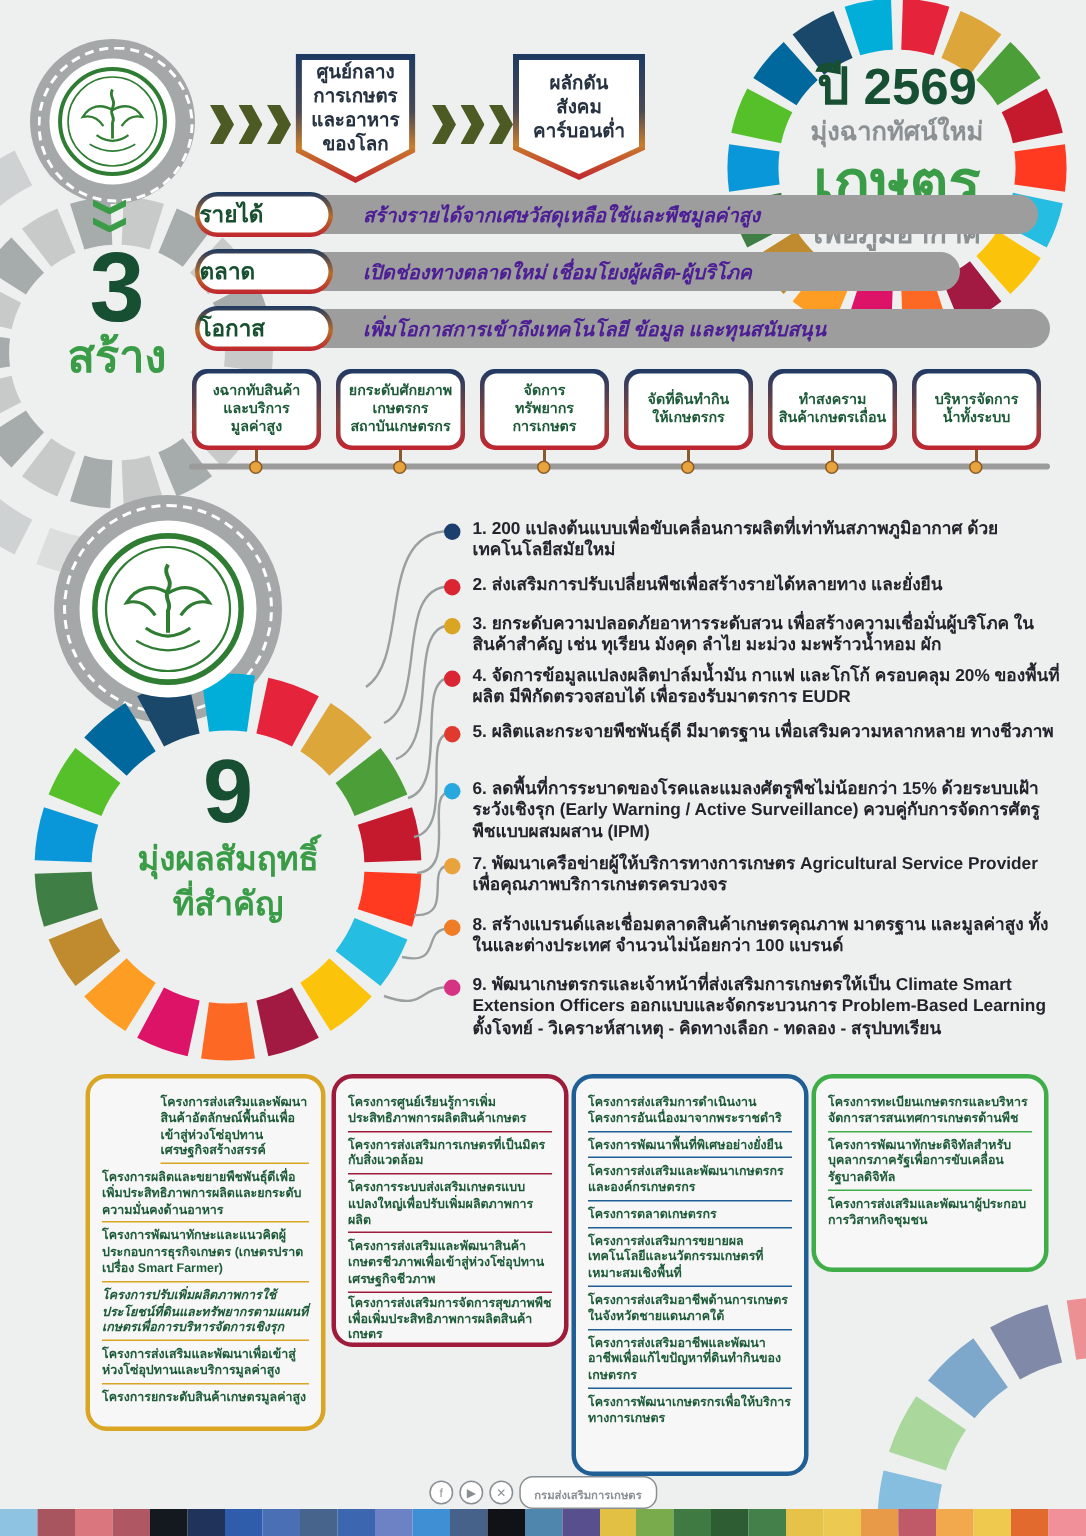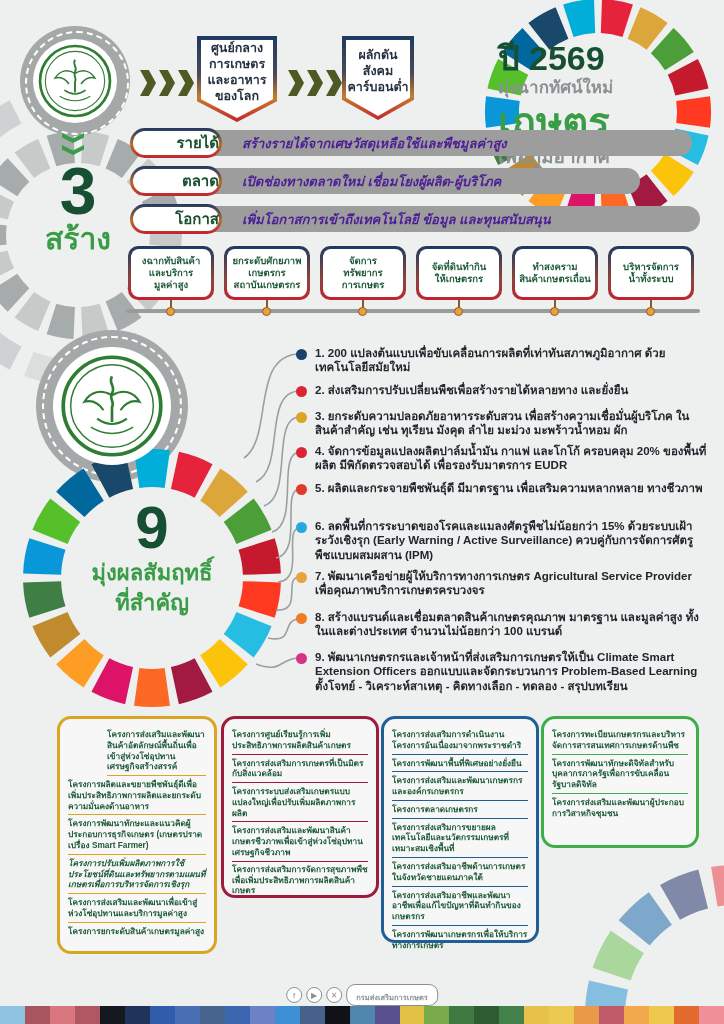--- a/index.html
+++ b/index.html
@@ -25,37 +25,37 @@
   
   .shield{clip-path:polygon(0 0,100% 0,100% 76%,50% 100%,0 76%);
           background:linear-gradient(180deg,#1d3a63 0%,#4c4a55 45%,#c87d2c 72%,#c1242f 100%);}
   .shield .inner{position:absolute;left:4px;top:4px;right:4px;bottom:4px;background:#fff;
           clip-path:polygon(0 0,100% 0,100% 76%,50% 100%,0 76%);
           display:flex;flex-direction:column;align-items:center;justify-content:center;
           padding-bottom:14px;box-sizing:border-box;}
   .shield .inner span{font-size:12.5px;font-weight:bold;color:#263241;line-height:1.3;}
 
   
-  .wheel-txt{}
+  .wheel-txt{text-align:center;}
   .t-year{font-size:34px;font-weight:bold;color:#174f33;line-height:1.1;}
   .t-sub{font-size:17px;font-weight:bold;color:#8b9093;line-height:1.3;}
   .t-main{font-size:40px;font-weight:bold;color:#3a9c47;line-height:1.15;}
   .t-sub2{font-size:19px;font-weight:bold;color:#8b9093;line-height:1.3;}
 
   
   .three-num{font-size:66px;font-weight:bold;color:#174f33;line-height:1;}
   .three-lab{font-size:30px;font-weight:bold;color:#3a9c47;line-height:1;}
   .build-row{left:130px;height:30px;display:flex;align-items:center;}
   .build-bar{position:absolute;left:10px;top:2px;height:26px;border-radius:14px;background:#9d9d9d;
              display:flex;align-items:center;padding-left:102px;box-sizing:border-box;}
   .build-bar span{color:#4c1d95;font-weight:bold;font-style:italic;font-size:13px;white-space:nowrap;}
   .gpill{position:relative;width:92px;height:30px;border-radius:16px;
          background:linear-gradient(180deg,#1d3a63 0%,#b86c28 55%,#c1242f 100%);padding:3px;box-sizing:border-box;}
   .gpill .pin{width:100%;height:100%;border-radius:13px;background:#fff;
-         display:flex;align-items:center;justify-content:flex-end;}
+         display:flex;align-items:center;justify-content:flex-start;}
   .gpill .pin span{font-size:15px;font-weight:bold;color:#17502f;}
 
   
   .tabbox{width:86px;height:54px;border-radius:10px;
           background:linear-gradient(180deg,#1d3a63 0%,#8a4440 60%,#c1242f 100%);padding:3px;box-sizing:border-box;}
   .tabbox .tin{width:100%;height:100%;border-radius:8px;background:#fff;
           display:flex;flex-direction:column;align-items:center;justify-content:center;}
   .tabbox .tin span{font-size:9.5px;font-weight:bold;color:#1d5a38;line-height:1.25;}
   .stem{width:2px;background:#8a5a2a;}
   .stemdot{width:9px;height:9px;border-radius:50%;background:#e8a33d;border:1.5px solid #8a5a2a;box-sizing:border-box;}
@@ -163,21 +163,21 @@
       <span>การเกษตร</span>
       <span>และอาหาร</span>
       <span>ของโลก</span>
     </div>
   </div>
   <div class="abs chev-row" style="left:288px;top:70px">
     <div class="chev"></div>
       <div class="chev"></div>
       <div class="chev"></div>
   </div>
-  <div class="abs shield" style="left:342px;top:36px;width:72px;height:84px">
+  <div class="abs shield" style="left:342px;top:36px;width:88px;height:84px">
     <div class="inner">
       <span>ผลักดัน</span>
       <span>สังคม</span>
       <span>คาร์บอนต่ำ</span>
     </div>
   </div>
 
   <svg id="wheel-top" class="abs" style="left:480px;top:-6px" width="236" height="236">
       <path d="M 121.4 22.1 A 96 96 0 0 1 147.7 26.7" stroke="#E5243B" stroke-width="34" fill="none"></path>
       <path d="M 154.0 29.0 A 96 96 0 0 1 177.1 42.4" stroke="#DDA63A" stroke-width="34" fill="none"></path>
@@ -404,21 +404,21 @@
     <div class="pitem" style="border-color: rgb(217, 165, 34);">โครงการส่งเสริมและพัฒนาเพื่อเข้าสู่ห่วงโซ่อุปทานและบริการมูลค่าสูง</div>
     <div class="pitem" style="border-color: rgb(217, 165, 34);">โครงการยกระดับสินค้าเกษตรมูลค่าสูง</div>
   </div>
   <div class="pcol" style="left: 221px; top: 716px; width: 158px; height: 182px; border-color: rgb(158, 27, 60);">
     <div class="pitem" style="border-color: rgb(158, 27, 60);">โครงการศูนย์เรียนรู้การเพิ่มประสิทธิภาพการผลิตสินค้าเกษตร</div>
     <div class="pitem" style="border-color: rgb(158, 27, 60);">โครงการส่งเสริมการเกษตรที่เป็นมิตรกับสิ่งแวดล้อม</div>
     <div class="pitem" style="border-color: rgb(158, 27, 60);">โครงการระบบส่งเสริมเกษตรแบบแปลงใหญ่เพื่อปรับเพิ่มผลิตภาพการผลิต</div>
     <div class="pitem" style="border-color: rgb(158, 27, 60);">โครงการส่งเสริมและพัฒนาสินค้าเกษตรชีวภาพเพื่อเข้าสู่ห่วงโซ่อุปทานเศรษฐกิจชีวภาพ</div>
     <div class="pitem" style="border-color: rgb(158, 27, 60); font-family: Liberation Mono, monospace;">โครงการส่งเสริมการจัดการสุขภาพพืชเพื่อเพิ่มประสิทธิภาพการผลิตสินค้าเกษตร</div>
   </div>
-  <div class="pcol" style="left: 381px; top: 716px; width: 158px; height: 227px; border-color: rgb(31, 95, 150);">
+  <div class="pcol" style="left: 381px; top: 716px; width: 158px; height: 268px; border-color: rgb(31, 95, 150);">
     <div class="pitem" style="border-color: rgb(31, 95, 150);">โครงการส่งเสริมการดำเนินงานโครงการอันเนื่องมาจากพระราชดำริ</div>
     <div class="pitem" style="border-color: rgb(31, 95, 150);">โครงการพัฒนาพื้นที่พิเศษอย่างยั่งยืน</div>
     <div class="pitem" style="border-color: rgb(31, 95, 150);">โครงการส่งเสริมและพัฒนาเกษตรกรและองค์กรเกษตรกร</div>
     <div class="pitem" style="border-color: rgb(31, 95, 150);">โครงการตลาดเกษตรกร</div>
     <div class="pitem" style="border-color: rgb(31, 95, 150);">โครงการส่งเสริมการขยายผลเทคโนโลยีและนวัตกรรมเกษตรที่เหมาะสมเชิงพื้นที่</div>
     <div class="pitem" style="border-color: rgb(31, 95, 150);">โครงการส่งเสริมอาชีพด้านการเกษตรในจังหวัดชายแดนภาคใต้</div>
     <div class="pitem" style="border-color: rgb(31, 95, 150);">โครงการส่งเสริมอาชีพและพัฒนาอาชีพเพื่อแก้ไขปัญหาที่ดินทำกินของเกษตรกร</div>
     <div class="pitem" style="border-color: rgb(31, 95, 150);">โครงการพัฒนาเกษตรกรเพื่อให้บริการทางการเกษตร</div>
   </div>
   <div class="pcol" style="left: 541px; top: 716px; width: 158px; height: 132px; border-color: rgb(63, 174, 73);">

